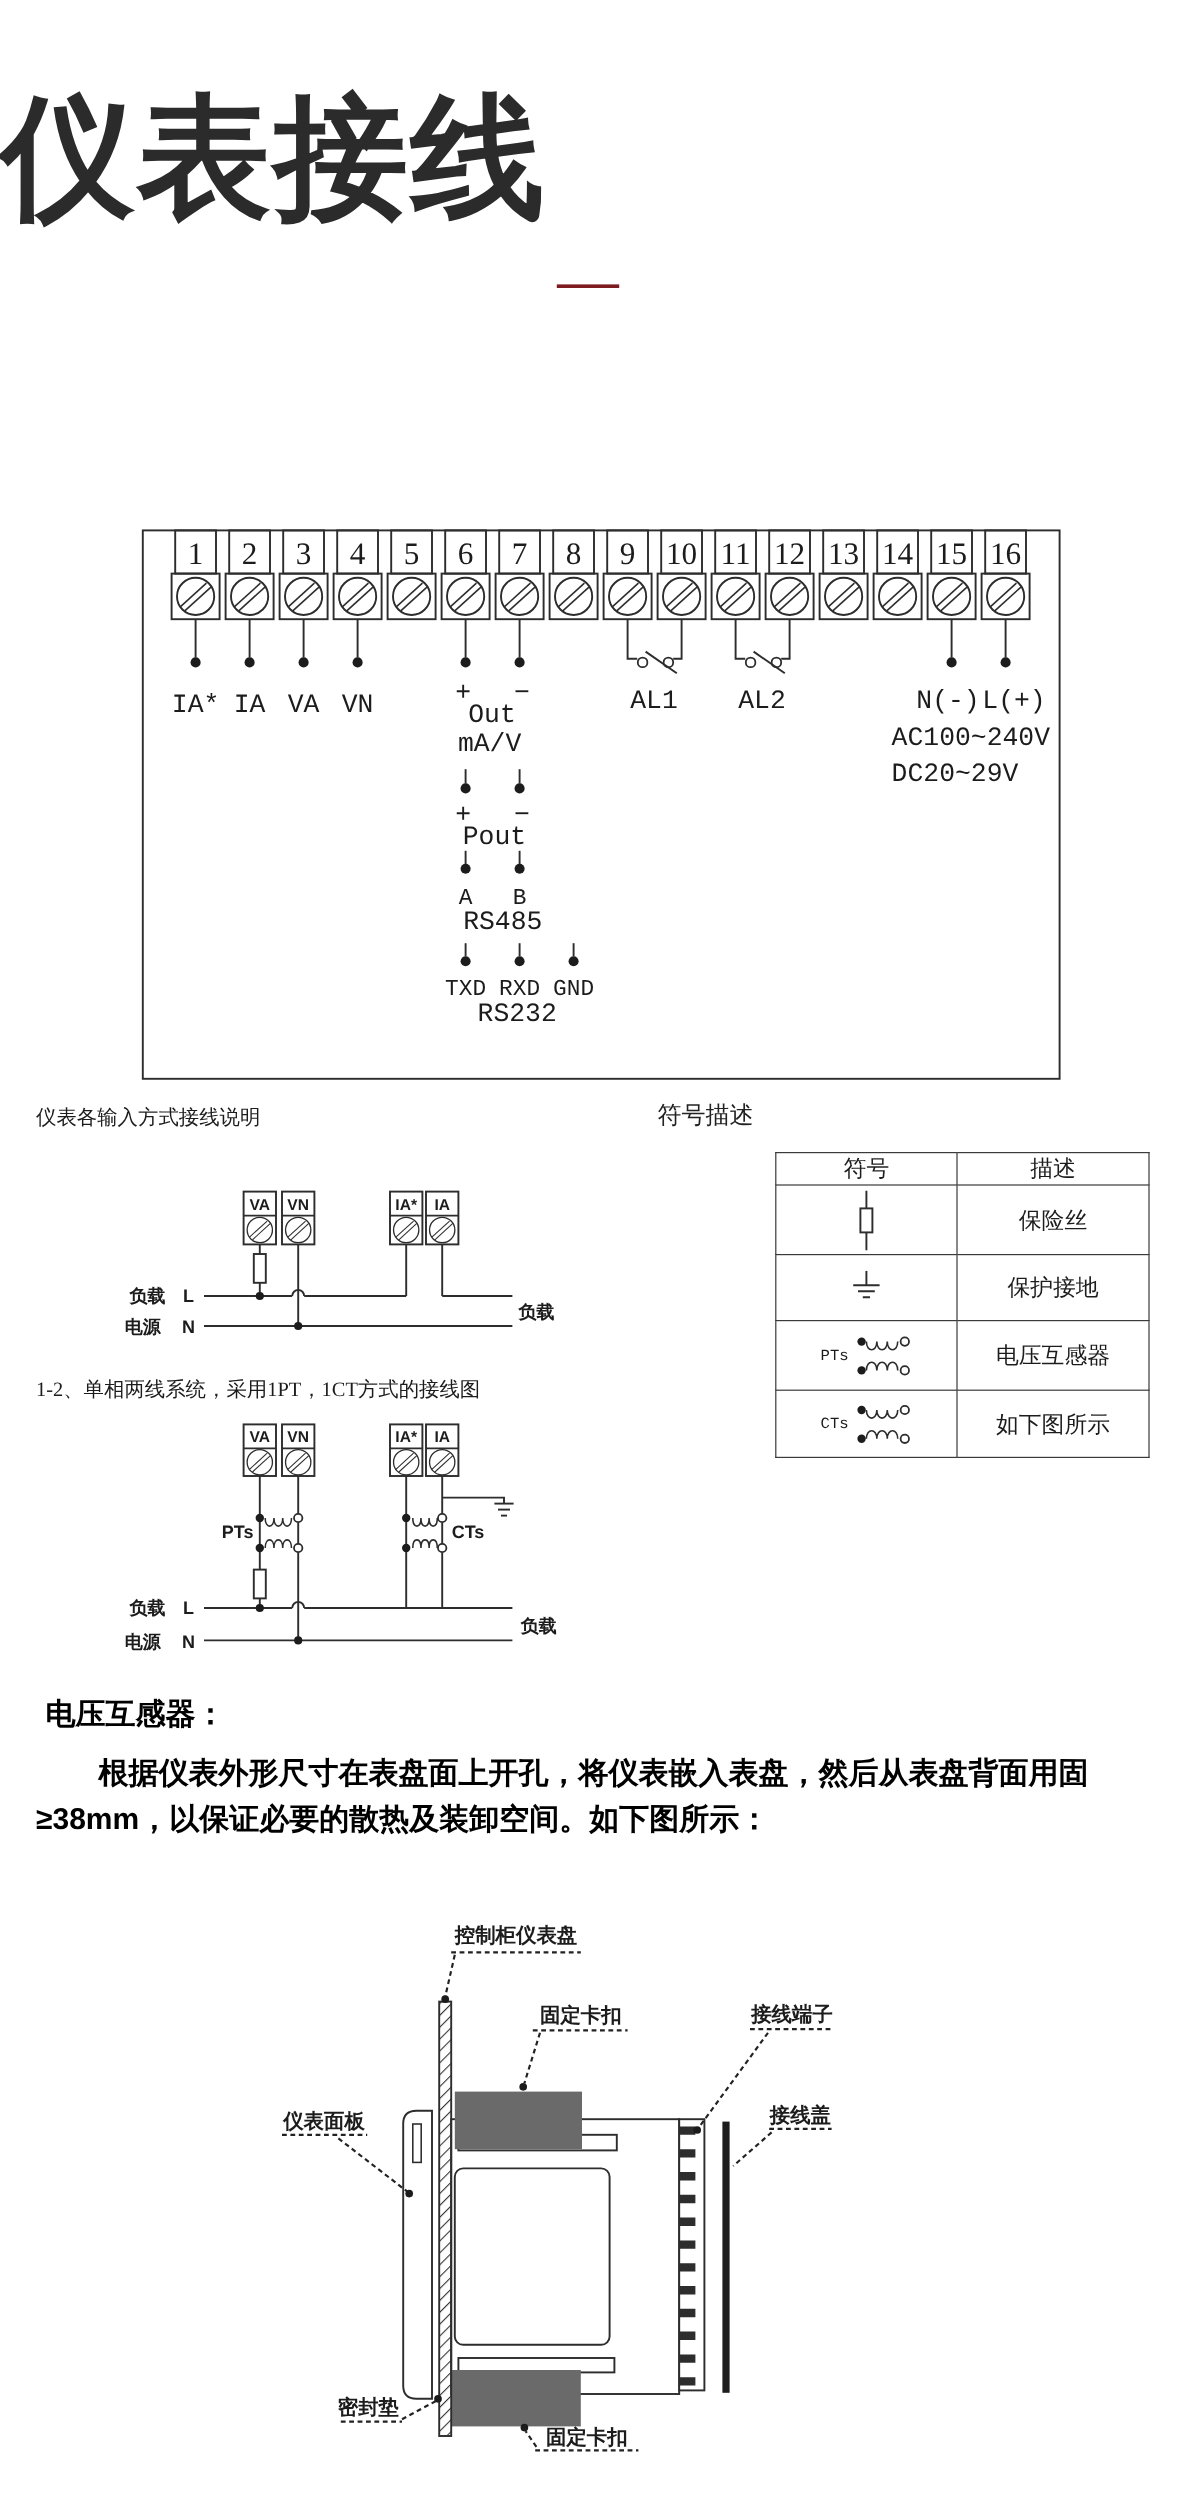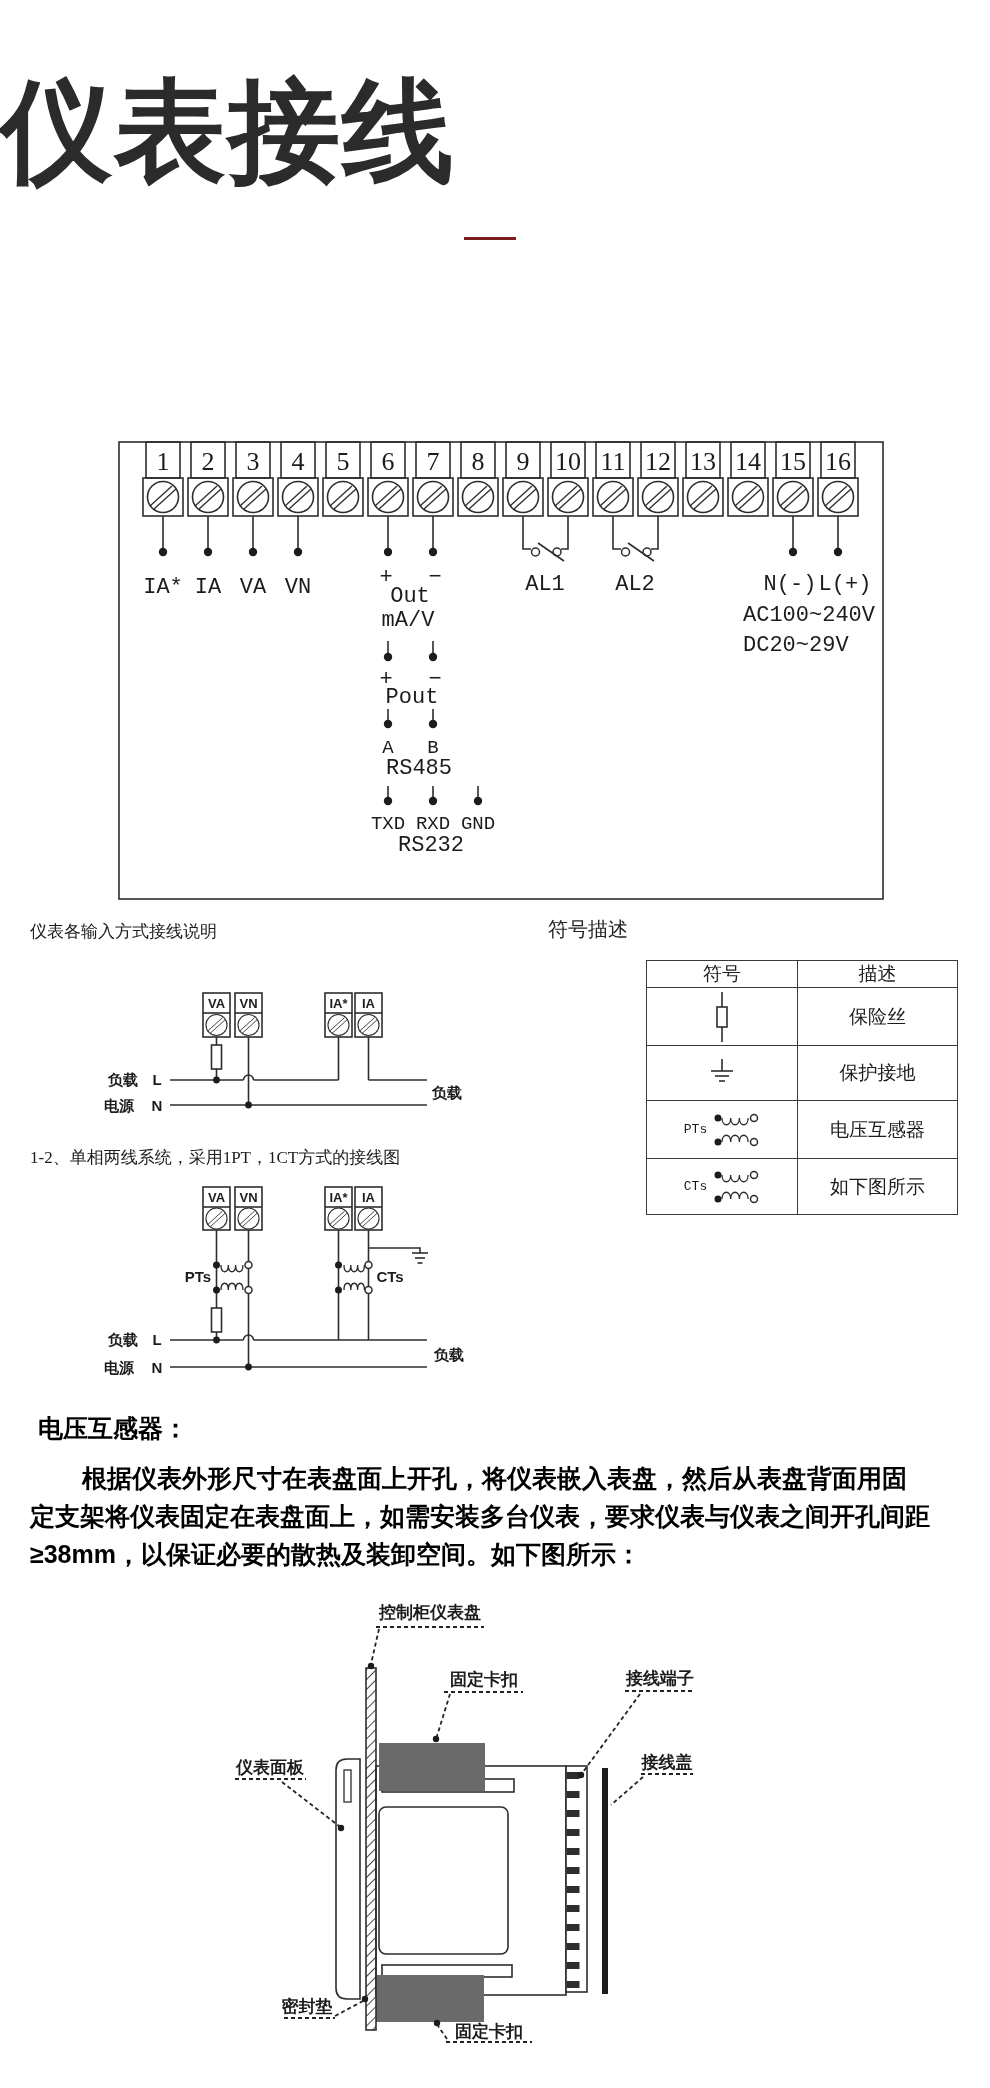--- a/index.html
+++ b/index.html
@@ -440,21 +440,20 @@
     <text class="clab" x="123" y="165">负载</text>
     <text class="clab" x="157" y="165">L</text>
     <text class="clab" x="119" y="193">电源</text>
     <text class="clab" x="157" y="193">N</text>
     <text class="clab" x="449" y="180">负载</text>
   </svg>
 
   <div id="install-heading" class="abs">电压互感器：</div>
   <div id="install-para" class="abs">
     <div class="pline indent">根据仪表外形尺寸在表盘面上开孔，将仪表嵌入表盘，然后从表盘背面用固</div>
-    <div class="pline">定支架将仪表固定在表盘面上，如需安装多台仪表，要求仪表与仪表之间开孔间距</div>
     <div class="pline">≥38mm，以保证必要的散热及装卸空间。如下图所示：</div>
   </div>
 
   <svg class="abs" style="left:0;top:1580px" width="990" height="470" viewBox="0 0 990 470">
     <defs>
       <pattern id="hatch" patternUnits="userSpaceOnUse" width="7" height="7" patternTransform="rotate(45)">
         <line x1="0" y1="0" x2="0" y2="7" stroke="#333" stroke-width="1.8"></line>
       </pattern>
     </defs>
 

